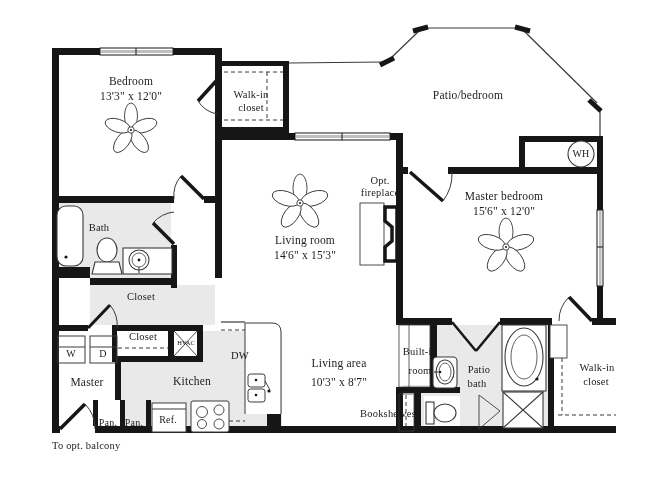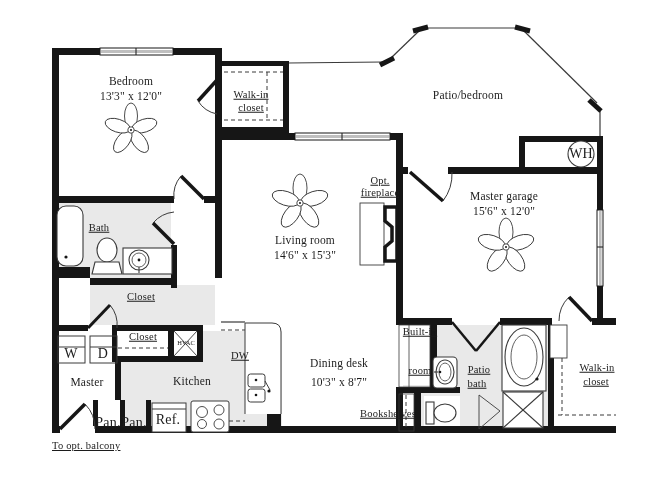--- a/index.html
+++ b/index.html
@@ -1,22 +1,22 @@
 <!DOCTYPE html>
 <html><head>
 <meta charset="utf-8">
 <style>
   html,body{margin:0;padding:0;background:#ffffff;}
   #plan{position:relative;width:616px;height:480px;background:#ffffff;overflow:hidden;
         font-family:"Liberation Serif","DejaVu Serif",serif;}
   #plan svg{position:absolute;left:0;top:0;}
   .lbl{position:absolute;transform:translate(-50%,-50%);white-space:nowrap;
        color:#1c1c1c;font-size:11.5px;letter-spacing:.2px;line-height:1;z-index:5;}
-  .sm{font-size:10.5px;text-decoration:underline;}
-  .xs{font-size:14px;}
+  .sm{font-size:10.5px;}
+  .xs{font-size:10px;}
   .tiny{font-size:6.5px;letter-spacing:0;}
   .leftal{transform:none;}
 </style>
 </head>
 <body>
 
 <div id="plan">
 
 <svg width="670" height="480" viewBox="0 0 670 480">
 
@@ -314,39 +314,39 @@
 </svg>
 
 <div class="lbl" style="left:131px;top:82px">Bedroom</div>
 <div class="lbl" style="left:131px;top:97px">13'3" x 12'0"</div>
 <div class="lbl sm" style="left:251px;top:95px">Walk-in</div>
 <div class="lbl sm" style="left:251px;top:108px">closet</div>
 <div class="lbl" style="left:468px;top:96px">Patio/bedroom</div>
 <div class="lbl xs" style="left:581px;top:154px">WH</div>
 <div class="lbl sm" style="left:380px;top:181px">Opt.</div>
 <div class="lbl sm" style="left:380px;top:193px">fireplace</div>
-<div class="lbl" style="left:504px;top:197px">Master garage</div>
+<div class="lbl" style="left:504px;top:197px">Master bedroom</div>
 <div class="lbl" style="left:504px;top:212px">15'6" x 12'0"</div>
 <div class="lbl" style="left:305px;top:241px">Living room</div>
 <div class="lbl" style="left:305px;top:256px">14'6" x 15'3"</div>
 <div class="lbl sm" style="left:99px;top:228px">Bath</div>
 <div class="lbl sm" style="left:141px;top:297px">Closet</div>
 <div class="lbl sm" style="left:143px;top:337px">Closet</div>
 <div class="lbl tiny" style="left:186px;top:343px">HVAC</div>
 <div class="lbl xs" style="left:71px;top:354px">W</div>
 <div class="lbl xs" style="left:103px;top:354px">D</div>
 <div class="lbl" style="left:87px;top:383px">Master</div>
 <div class="lbl" style="left:192px;top:382px">Kitchen</div>
 <div class="lbl sm" style="left:240px;top:356px">DW</div>
 <div class="lbl xs" style="left:108px;top:423px">Pan.</div>
 <div class="lbl xs" style="left:134px;top:423px">Pan.</div>
 <div class="lbl xs" style="left:168px;top:420px">Ref.</div>
-<div class="lbl" style="left:339px;top:364px">Dining desk</div>
+<div class="lbl" style="left:339px;top:364px">Living area</div>
 <div class="lbl" style="left:339px;top:383px">10'3" x 8'7"</div>
-<div class="lbl sm" style="left:420px;top:332px">Built-in</div>
+<div class="lbl sm" style="left:420px;top:352px">Built-in</div>
 <div class="lbl sm" style="left:420px;top:371px">room</div>
 <div class="lbl sm" style="left:479px;top:370px">Patio</div>
 <div class="lbl sm" style="left:477px;top:384px">bath</div>
 <div class="lbl sm" style="left:388px;top:414px">Bookshelves</div>
 <div class="lbl sm" style="left:597px;top:368px">Walk-in</div>
 <div class="lbl sm" style="left:596px;top:382px">closet</div>
 <div class="lbl sm leftal" style="left:52px;top:441px">To opt. balcony</div>
 
 </div>
 

